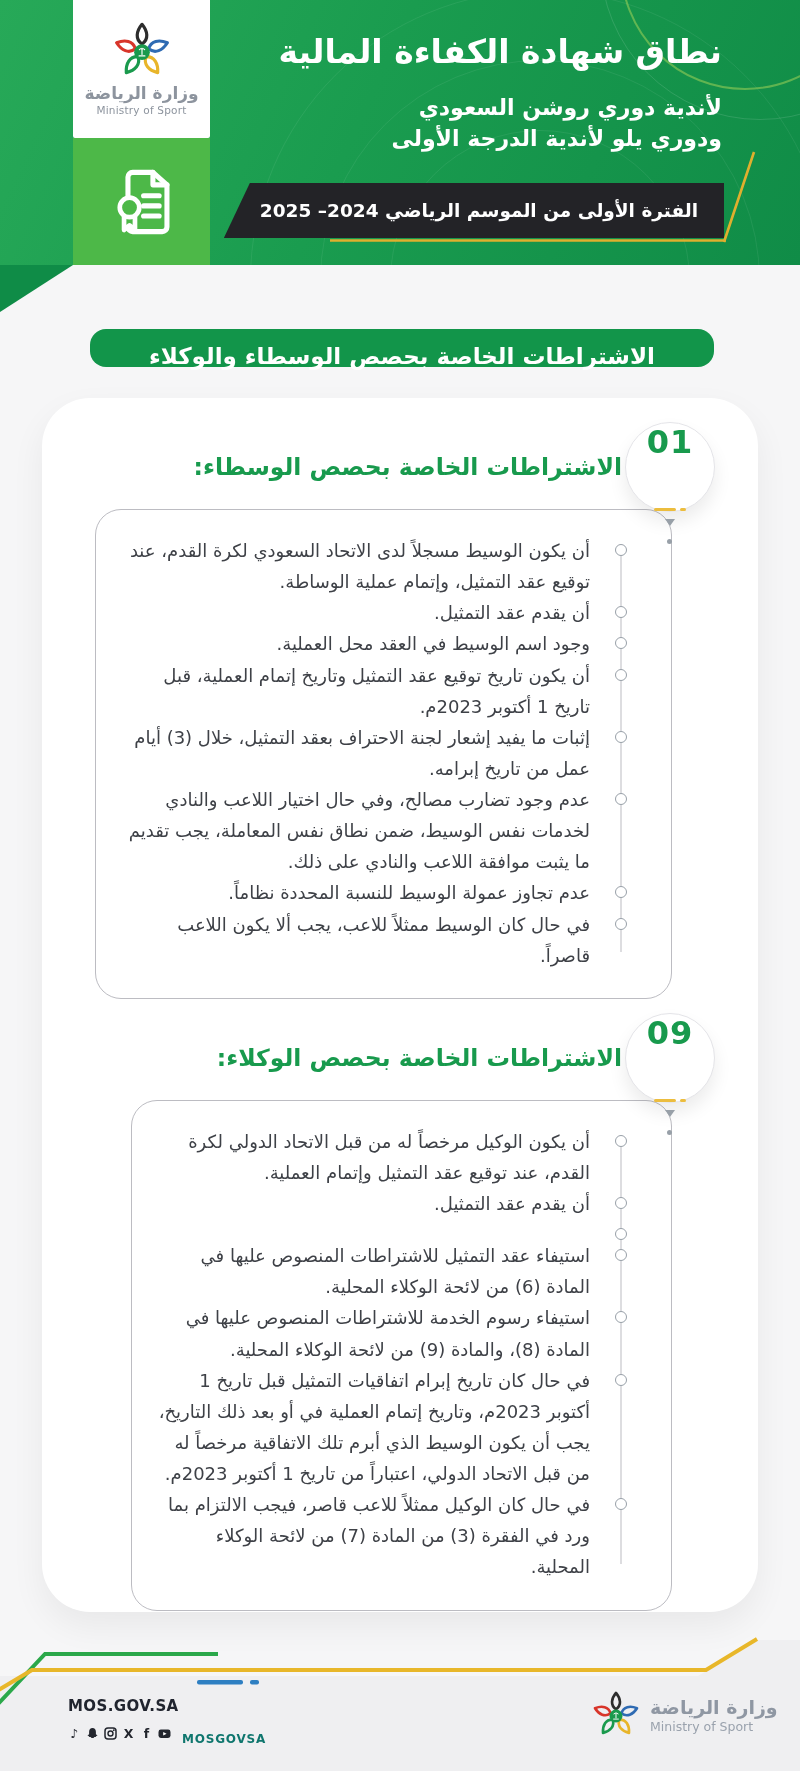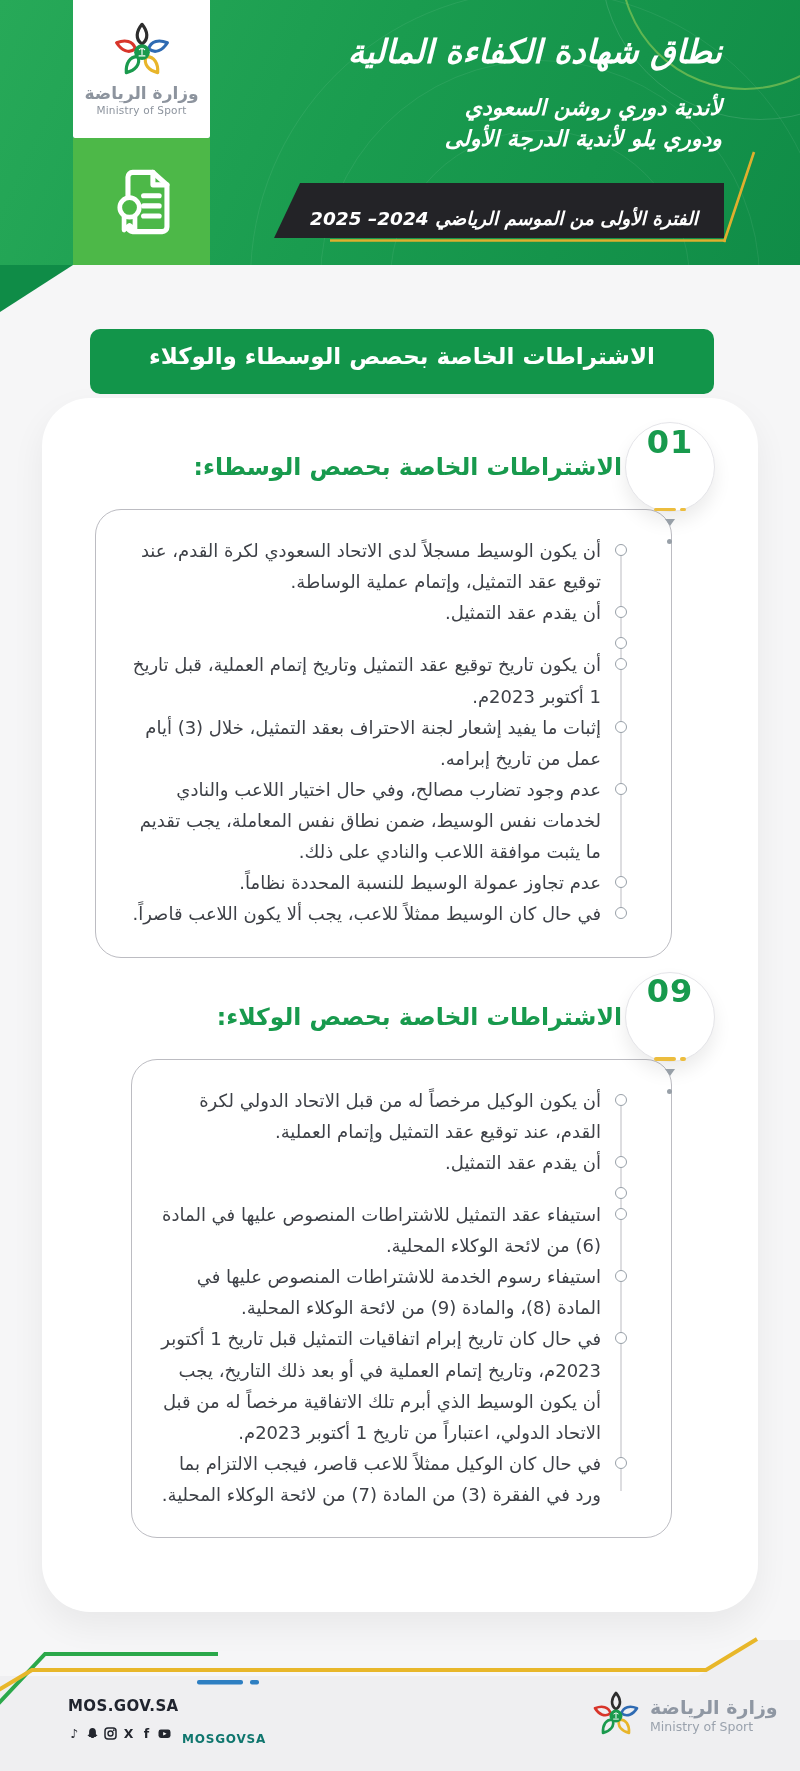--- a/index.html
+++ b/index.html
@@ -8,21 +8,20 @@
   .page {
     position:relative; width:800px; height:1771px; margin:0 auto;
     background:#f6f6f7; overflow:hidden; direction:rtl;
   }
 
   
   .hero {
     position:absolute; top:0; left:0; width:800px; height:265px;
     background:linear-gradient(115deg,#27a958 0%, #1a9c4f 45%, #108c47 100%);
     overflow:hidden;
-    font-style:italic;
   }
   .ring { position:absolute; border-radius:50%; border:1.5px solid rgba(255,255,255,.07); }
   .r1 { width:300px; height:300px; left:390px; top:130px; }
   .r2 { width:440px; height:440px; left:320px; top:60px; }
   .r3 { width:580px; height:580px; left:250px; top:-10px; }
   .arc { position:absolute; width:250px; height:250px; border-radius:50%;
          border:2px solid rgba(190,225,90,.45); right:-70px; top:-160px; }
   .arc2 { position:absolute; width:320px; height:320px; border-radius:50%;
           border:1.5px solid rgba(255,255,255,.12); right:-120px; top:-200px; }
 
@@ -47,29 +46,29 @@
     position:absolute; top:32px; right:78px; left:220px; text-align:right;
     color:#fff; font-size:33px; font-weight:bold; z-index:2;
   }
   .hero-sub {
     position:absolute; top:92px; right:78px; left:220px; text-align:right;
     color:#fff; font-size:22px; font-weight:bold; line-height:1.42; z-index:2;
   }
   .period-badge {
     position:absolute; top:183px; right:76px; height:55px; line-height:55px;
     background:#232327; color:#fff; font-size:18.5px; font-weight:bold;
-    padding:8px 26px 0 36px; clip-path:polygon(26px 0, 100% 0, 100% 100%, 0 100%);
+    padding:0 26px 0 36px; clip-path:polygon(26px 0, 100% 0, 100% 100%, 0 100%);
     z-index:2; white-space:nowrap;
   }
   .hero-deco { position:absolute; inset:0; z-index:3; pointer-events:none; }
 
   
   .banner-pill {
-    position:absolute; top:329px; right:86px; width:624px; height:65px;
-    background:#12954a; border-radius:10px; color:#fff; text-align:center;
+    position:absolute; top:329px; right:86px; width:624px; height:38px;
+    background:#12954a; border-radius:16px; color:#fff; text-align:center;
     font-size:23px; font-weight:bold; line-height:55px; z-index:4; white-space:nowrap;
   }
 
   
   .big-card {
     position:absolute; top:398px; left:42px; width:716px; height:1214px;
     background:#fff; border-radius:48px; box-shadow:0 14px 34px rgba(0,0,0,.06);
     padding-top:24px; overflow:hidden;
   }
   .section { position:relative; }
@@ -97,21 +96,21 @@
     border-radius:50%; background:#98a0a8; z-index:4;
   }
   .icard {
     margin:-5px 86px 0 53px; background:#fff; border:1.4px solid #bcbcc2;
     border-radius:26px; padding:25px 44px 27px 26px; position:relative; z-index:1;
   }
   .icard::before { 
     content:''; position:absolute; right:49.4px; top:42px; bottom:46px;
     width:1.2px; background:#dddde0;
   }
-  .item { display:flex; gap:14px; }
+  .item { display:flex; gap:25px; }
   .ring2 {
     flex:0 0 12px; width:12px; height:12px; border:1.7px solid #98a0a8;
     border-radius:50%; margin-top:9px; background:#fff; position:relative; z-index:1;
   }
   .itext { color:#3e4147; font-size:18px; line-height:1.73; text-align:right; }
 
   
   .footer { position:absolute; left:0; bottom:0; width:800px; height:140px; }
   .footer-svg { position:absolute; inset:0; }
   .f-left { position:absolute; left:68px; top:66px; direction:ltr; text-align:left; }
@@ -215,20 +214,21 @@
             <p class="itext">أن يكون الوسيط مسجلاً لدى الاتحاد السعودي لكرة القدم، عند توقيع عقد التمثيل، وإتمام عملية الوساطة.</p>
           </div>
 
           <div class="item">
             <span class="ring2"></span>
             <p class="itext">أن يقدم عقد التمثيل.</p>
           </div>
 
           <div class="item">
             <span class="ring2"></span>
+            <p class="itext">وجود اسم الوسيط في العقد محل العملية.</p>
           </div>
 
           <div class="item">
             <span class="ring2"></span>
             <p class="itext">أن يكون تاريخ توقيع عقد التمثيل وتاريخ إتمام العملية، قبل تاريخ 1 أكتوبر 2023م.</p>
           </div>
 
           <div class="item">
             <span class="ring2"></span>
             <p class="itext">إثبات ما يفيد إشعار لجنة الاحتراف بعقد التمثيل، خلال (3) أيام عمل من تاريخ إبرامه.</p>

